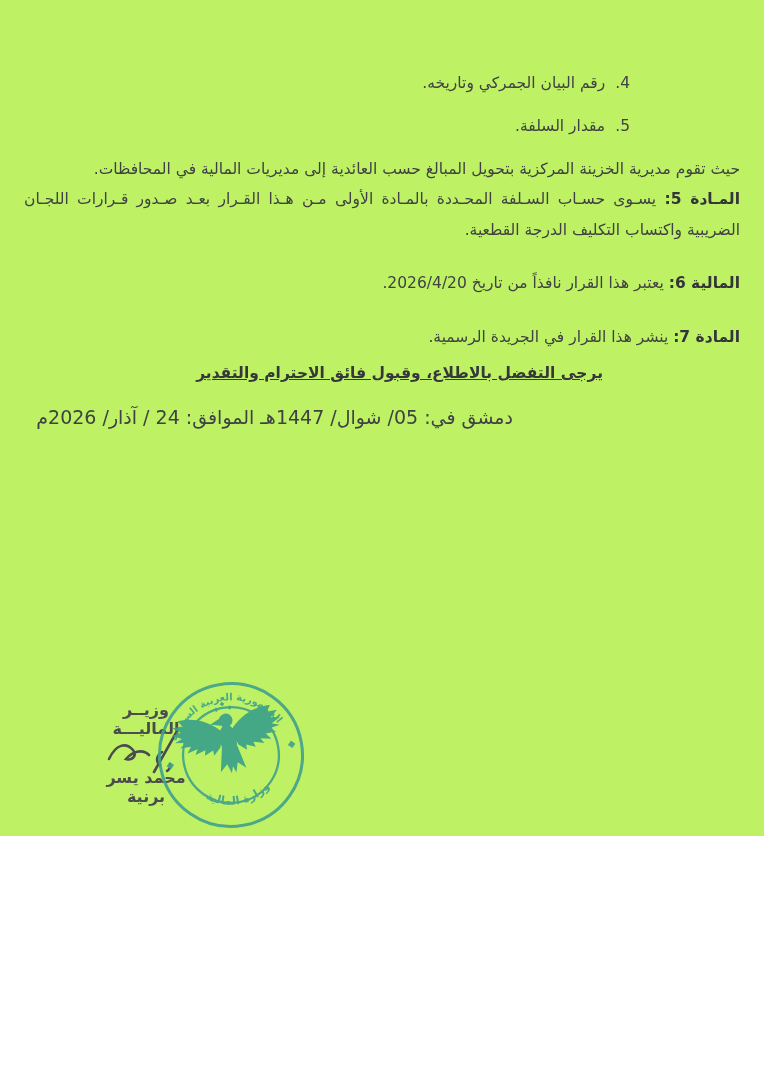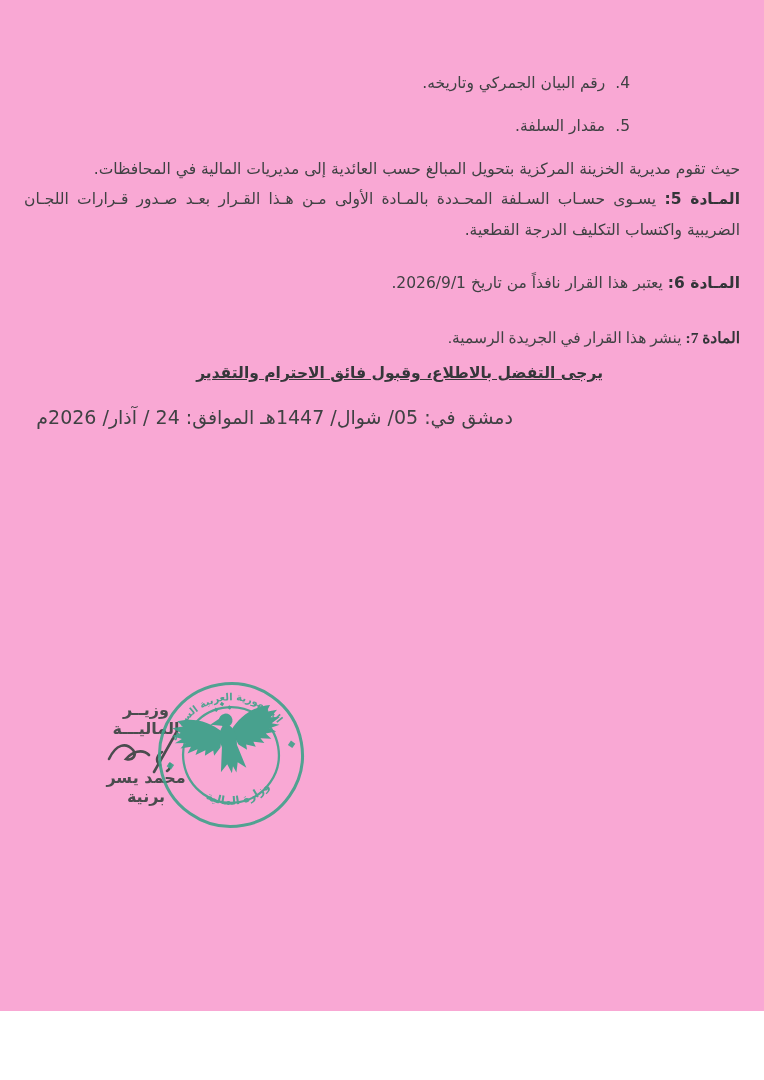--- a/index.html
+++ b/index.html
@@ -1,19 +1,19 @@
 <!DOCTYPE html>
 <html lang="ar" dir="rtl"><head>
 <meta charset="utf-8">
 <style>
   html,body{margin:0;padding:0;background:#ffffff;}
   .page{
     position:relative;
-    width:764px;height:1011px;
-    background:#f9a8d4;
+    width:764px;height:836px;
+    background:#bef264;
     overflow:hidden;
     direction:rtl;
     font-family:"DejaVu Sans", sans-serif;
     color:#3f4143;
   }
   .body-col{
     position:absolute;
     top:70px;right:24px;left:24px;
     font-size:15.5px;
     line-height:27px;
@@ -27,21 +27,21 @@
   .intro{margin-top:16px;}
   .article{
     text-align:justify;
     line-height:31px;
   }
   .article b{color:#333538;}
   .a3{margin-top:16px;}
   .a4{margin-top:21px;}
   .a5{margin-top:1px;}
   .a6{margin-top:22px;}
-  .a7{margin-top:23px;font-family:Liberation Serif, serif;}
+  .a7{margin-top:23px;}
   .closing{
     font-weight:bold;
     width:fit-content;
     margin:5px 137px 0 auto;
     line-height:31px;
     color:#35373a;
     text-decoration:underline;
   }
   .dateline{
     width:fit-content;
@@ -125,22 +125,22 @@
     <div class="intro">حيث تقوم مديرية الخزينة المركزية بتحويل المبالغ حسب العائدية إلى مديريات المالية في المحافظات.</div>
 
 
 
     <div class="article a5">
       <b>المـادة 5:</b>
       <span>يسـوى حسـاب السـلفة المحـددة بالمـادة الأولى مـن هـذا القـرار بعـد صـدور قـرارات اللجـان الضريبية واكتساب التكليف الدرجة القطعية.</span>
     </div>
 
     <div class="article a6">
-      <b>المـادة 6:</b>
-      <span>يعتبر هذا القرار نافذاً من تاريخ 2026/9/1.</span>
+      <b>المالية 6:</b>
+      <span>يعتبر هذا القرار نافذاً من تاريخ 2026/4/20.</span>
     </div>
 
     <div class="article a7">
       <b>المادة 7:</b>
       <span>ينشر هذا القرار في الجريدة الرسمية.</span>
     </div>
 
     <div class="closing">يرجى التفضل بالاطلاع، وقبول فائق الاحترام والتقدير</div>
 
     <div class="dateline">دمشق في: 05/ شوال/ 1447هـ الموافق: 24 / آذار/ 2026م</div>

